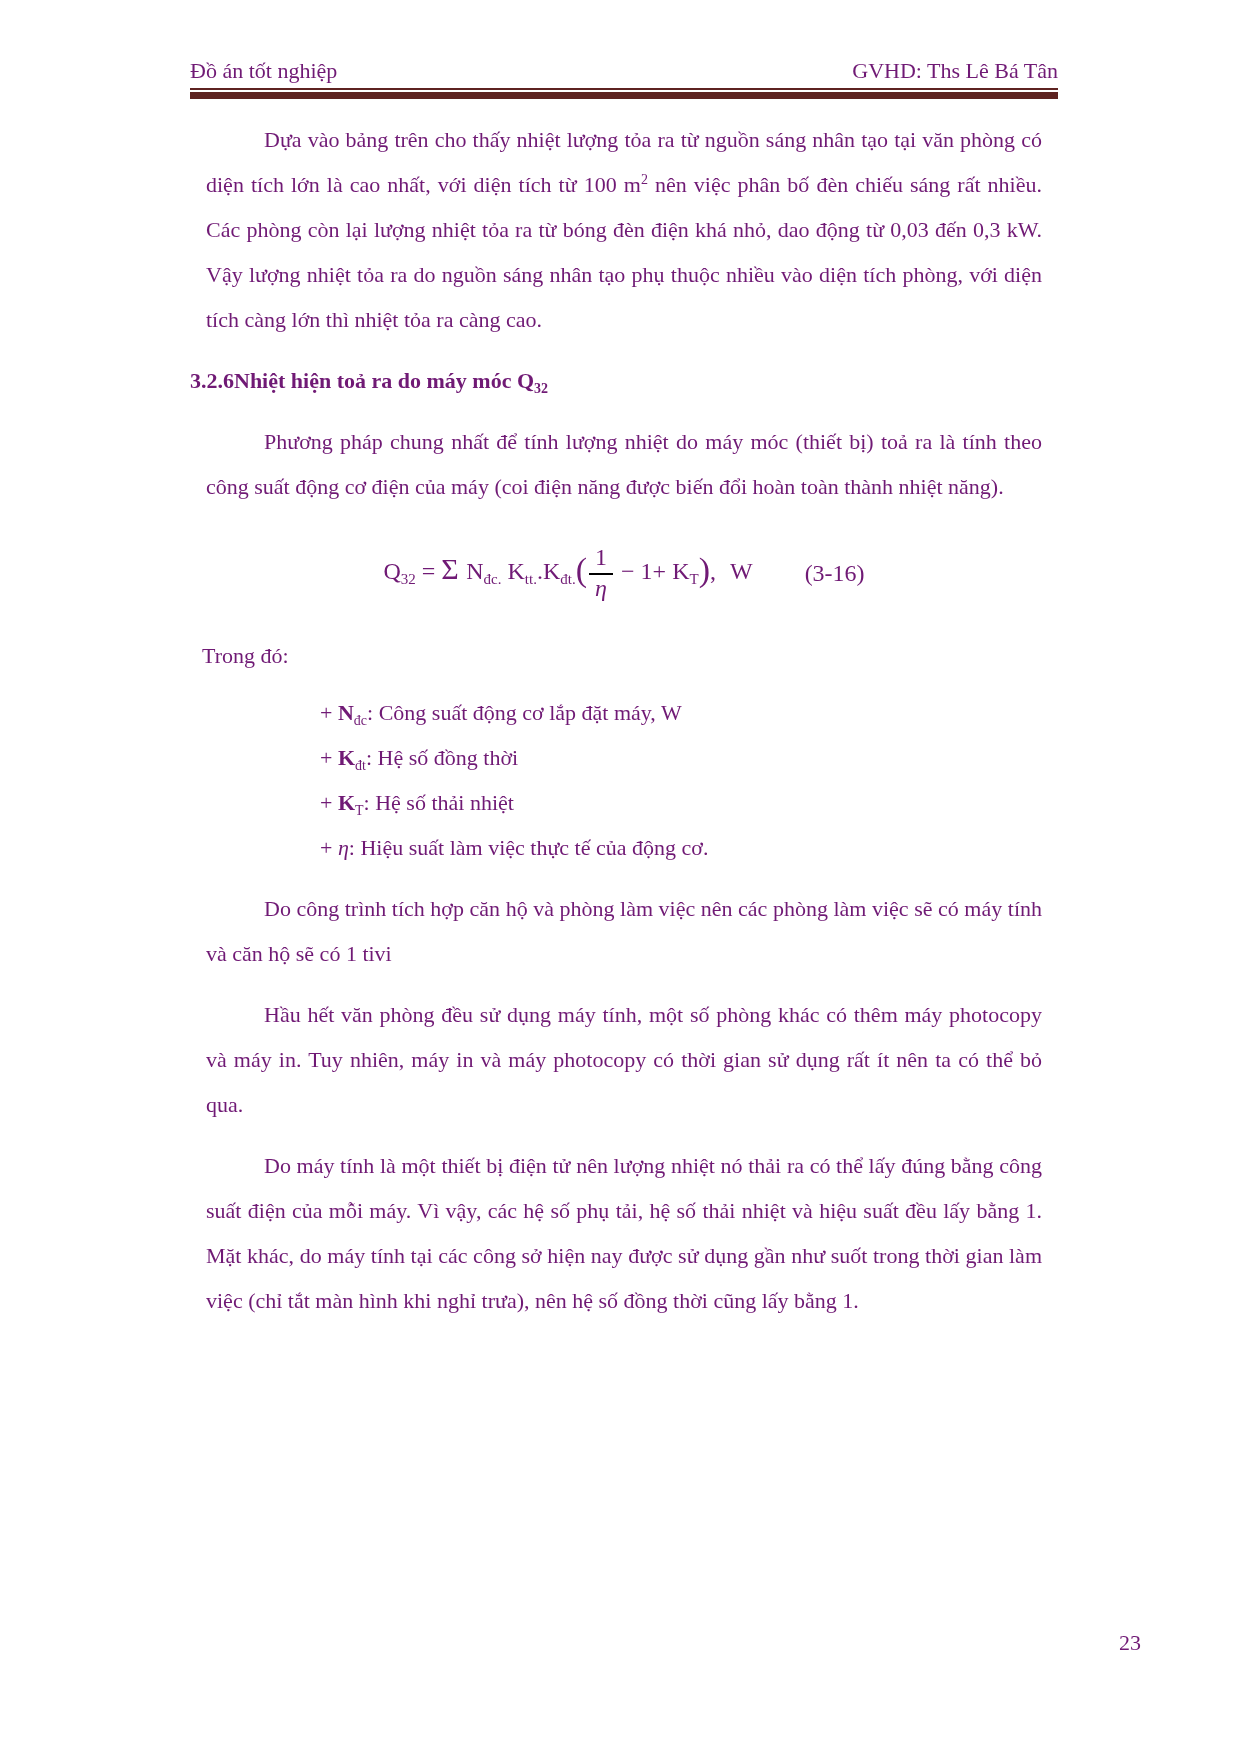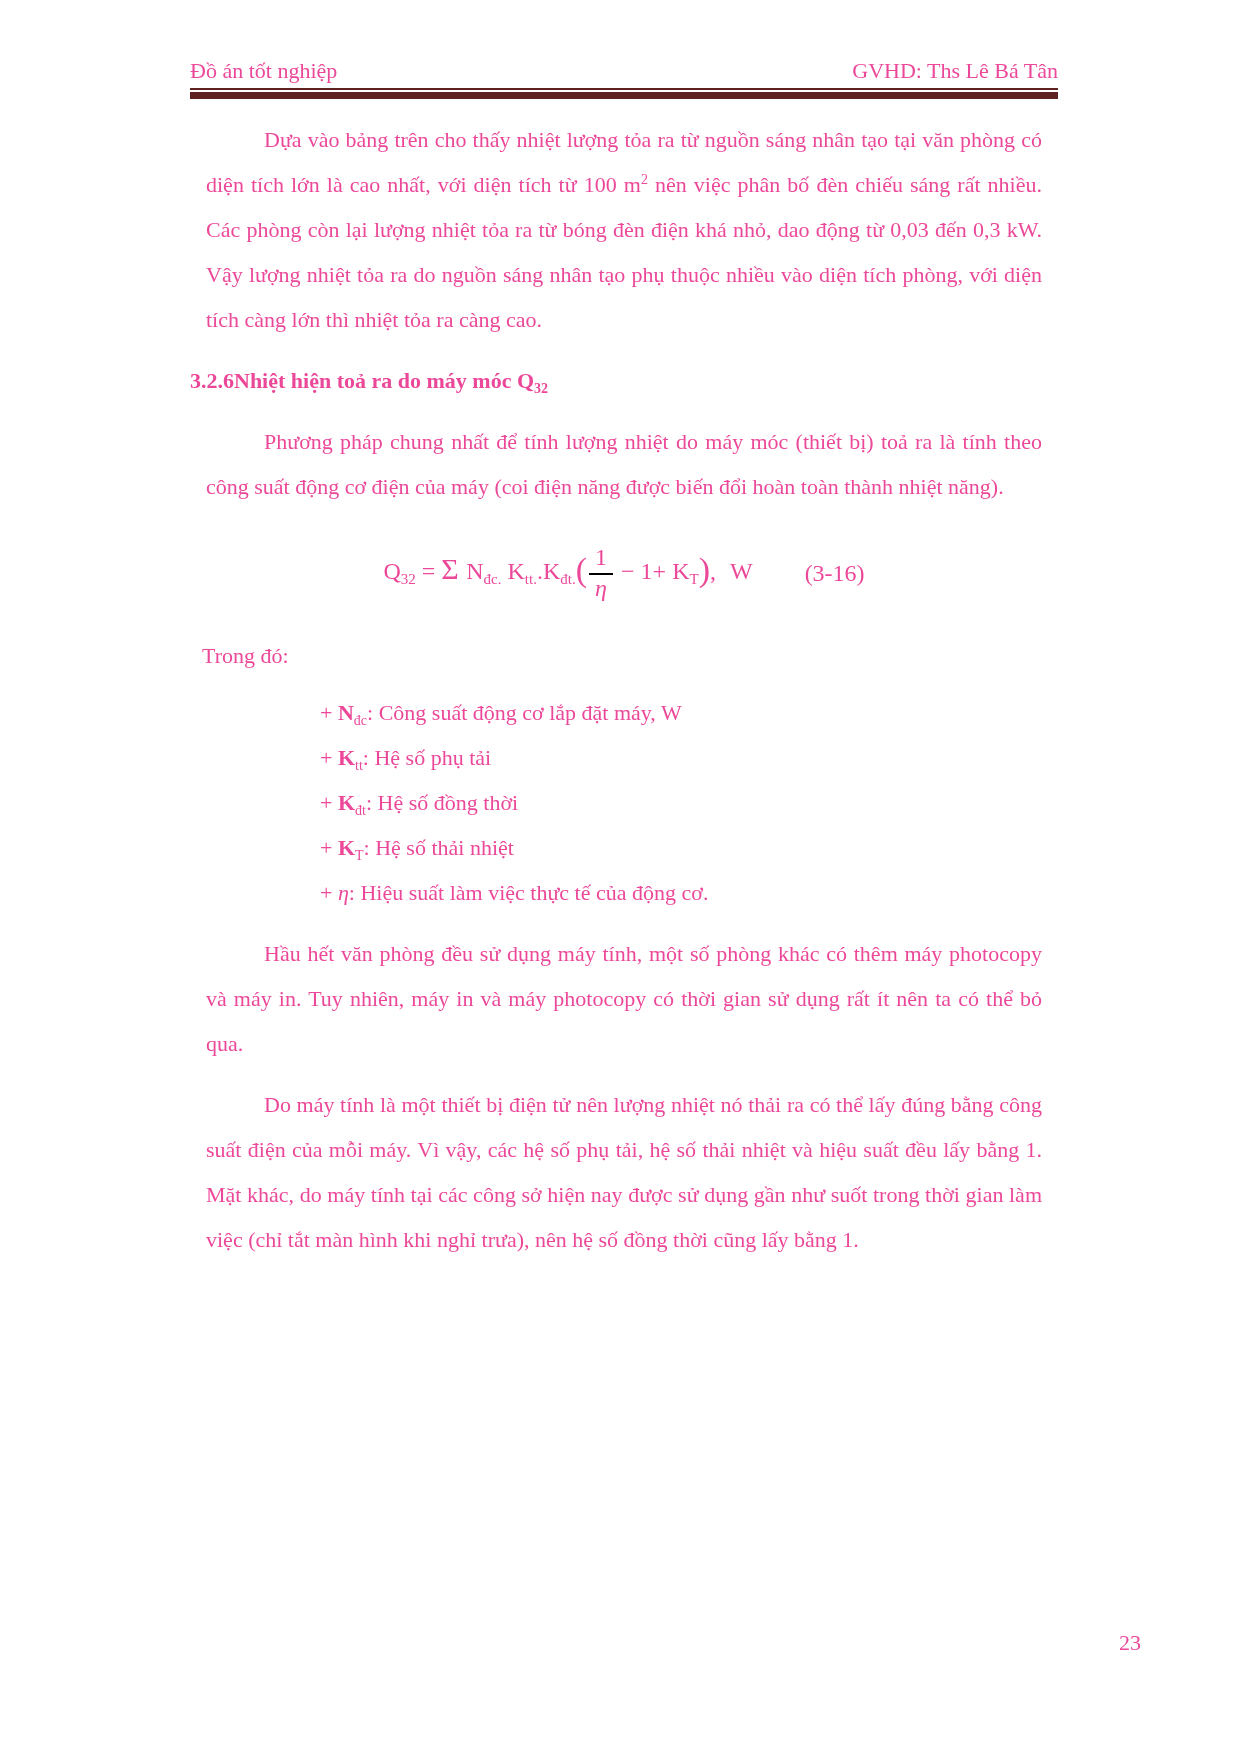--- a/index.html
+++ b/index.html
@@ -5,21 +5,21 @@
   html, body {
     margin: 0;
     padding: 0;
     background: #ffffff;
   }
   .page {
     position: relative;
     width: 1240px;
     height: 1754px;
     background: #ffffff;
-    color: #ec4899;
+    color: #701a75;
     font-family: "Liberation Serif", "DejaVu Serif", serif;
     font-size: 22px;
     box-sizing: border-box;
     padding: 58px 182px 0 190px;
     overflow: hidden;
   }
   .header {
     display: flex;
     justify-content: space-between;
     align-items: flex-end;
@@ -155,26 +155,26 @@
             <span class="num">1</span>
             <span class="den">η</span>
           </span><span> − 1+ </span><span>K</span><sub>T</sub><span class="paren">)</span><span>,</span><span class="unit">W</span></span>
       <span class="eq-tag">(3-16)</span>
     </div>
 
     <p class="para plain">Trong đó:</p>
 
     <div class="def-list">
       <div class="list-item"><span>+ </span><span class="li-sym">N</span><sub class="li-sub">đc</sub><span>: Công suất động cơ lắp đặt máy, W</span></div>
-      <div class="list-item"><span>+ </span><span class="li-sym">K</span><sub class="li-sub">tt</sub><span>: Hệ số phụ tải</span></div>
       <div class="list-item"><span>+ </span><span class="li-sym">K</span><sub class="li-sub">đt</sub><span>: Hệ số đồng thời</span></div>
       <div class="list-item"><span>+ </span><span class="li-sym">K</span><sub class="li-sub">T</sub><span>: Hệ số thải nhiệt</span></div>
       <div class="list-item"><span>+ </span><span class="li-sym sym-eta">η</span><span>: Hiệu suất làm việc thực tế của động cơ.</span></div>
     </div>
 
+    <p class="para indent"><span>Do công trình tích hợp căn hộ và phòng làm việc nên các phòng làm việc sẽ có máy tính và căn hộ sẽ có 1 tivi</span></p>
 
     <p class="para indent"><span>Hầu hết văn phòng đều sử dụng máy tính, một số phòng khác có thêm máy photocopy và máy in. Tuy nhiên, máy in và máy photocopy có thời gian sử dụng rất ít nên ta có thể bỏ qua.</span></p>
 
     <p class="para indent"><span>Do máy tính là một thiết bị điện tử nên lượng nhiệt nó thải ra có thể lấy đúng bằng công suất điện của mỗi máy. Vì vậy, các hệ số phụ tải, hệ số thải nhiệt và hiệu suất đều lấy bằng 1. Mặt khác, do máy tính tại các công sở hiện nay được sử dụng gần như suốt trong thời gian làm việc (chỉ tắt màn hình khi nghỉ trưa), nên hệ số đồng thời cũng lấy bằng 1.</span></p>
 
 
   </div>
 
   <div class="page-number">23</div>
 

